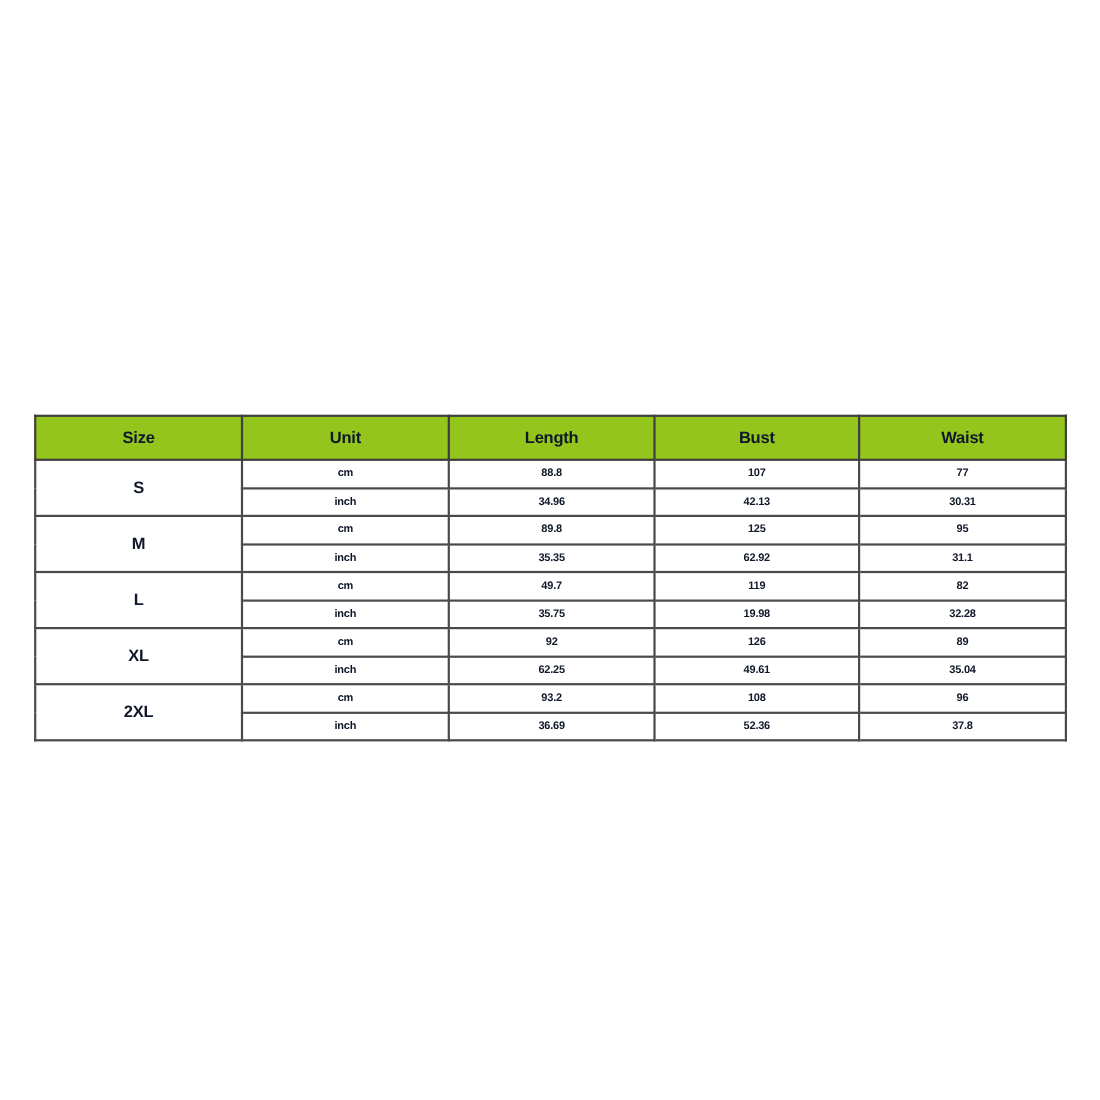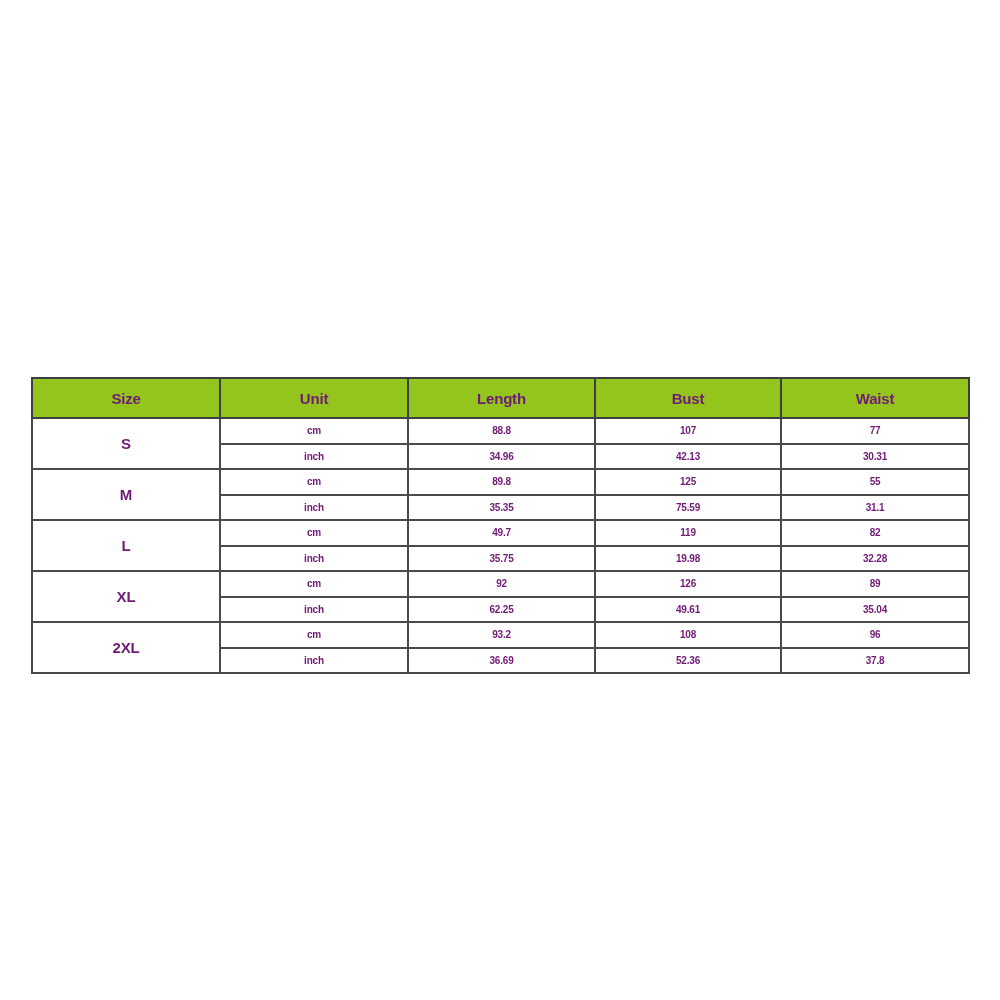--- a/index.html
+++ b/index.html
@@ -34,21 +34,21 @@
   table.size-chart col.col-length { width: 187px; }
   table.size-chart col.col-bust   { width: 186px; }
   table.size-chart col.col-waist  { width: 188px; }
 
   table.size-chart th,
   table.size-chart td {
     border: 2px solid #4a4a4a;
     text-align: center;
     vertical-align: middle;
     font-weight: bold;
-    color: #701a75;
+    color: #0f172a;
     padding: 0;
     letter-spacing: -0.2px;
   }
 
   table.size-chart thead th {
     background: #93c51c;
     height: 38px;
     font-size: 15px;
     border-color: #3f3f3f;
   }
@@ -104,26 +104,26 @@
         <td class="val-cell">34.96</td>
         <td class="val-cell">42.13</td>
         <td class="val-cell">30.31</td>
       </tr>
 
       <tr class="row-cm">
         <td class="size-cell" rowspan="2">M</td>
         <td class="unit-cell">cm</td>
         <td class="val-cell">89.8</td>
         <td class="val-cell">125</td>
-        <td class="val-cell">55</td>
+        <td class="val-cell">95</td>
       </tr>
       <tr class="row-inch">
         <td class="unit-cell">inch</td>
         <td class="val-cell">35.35</td>
-        <td class="val-cell">75.59</td>
+        <td class="val-cell">62.92</td>
         <td class="val-cell">31.1</td>
       </tr>
 
       <tr class="row-cm">
         <td class="size-cell" rowspan="2">L</td>
         <td class="unit-cell">cm</td>
         <td class="val-cell">49.7</td>
         <td class="val-cell">119</td>
         <td class="val-cell">82</td>
       </tr>

